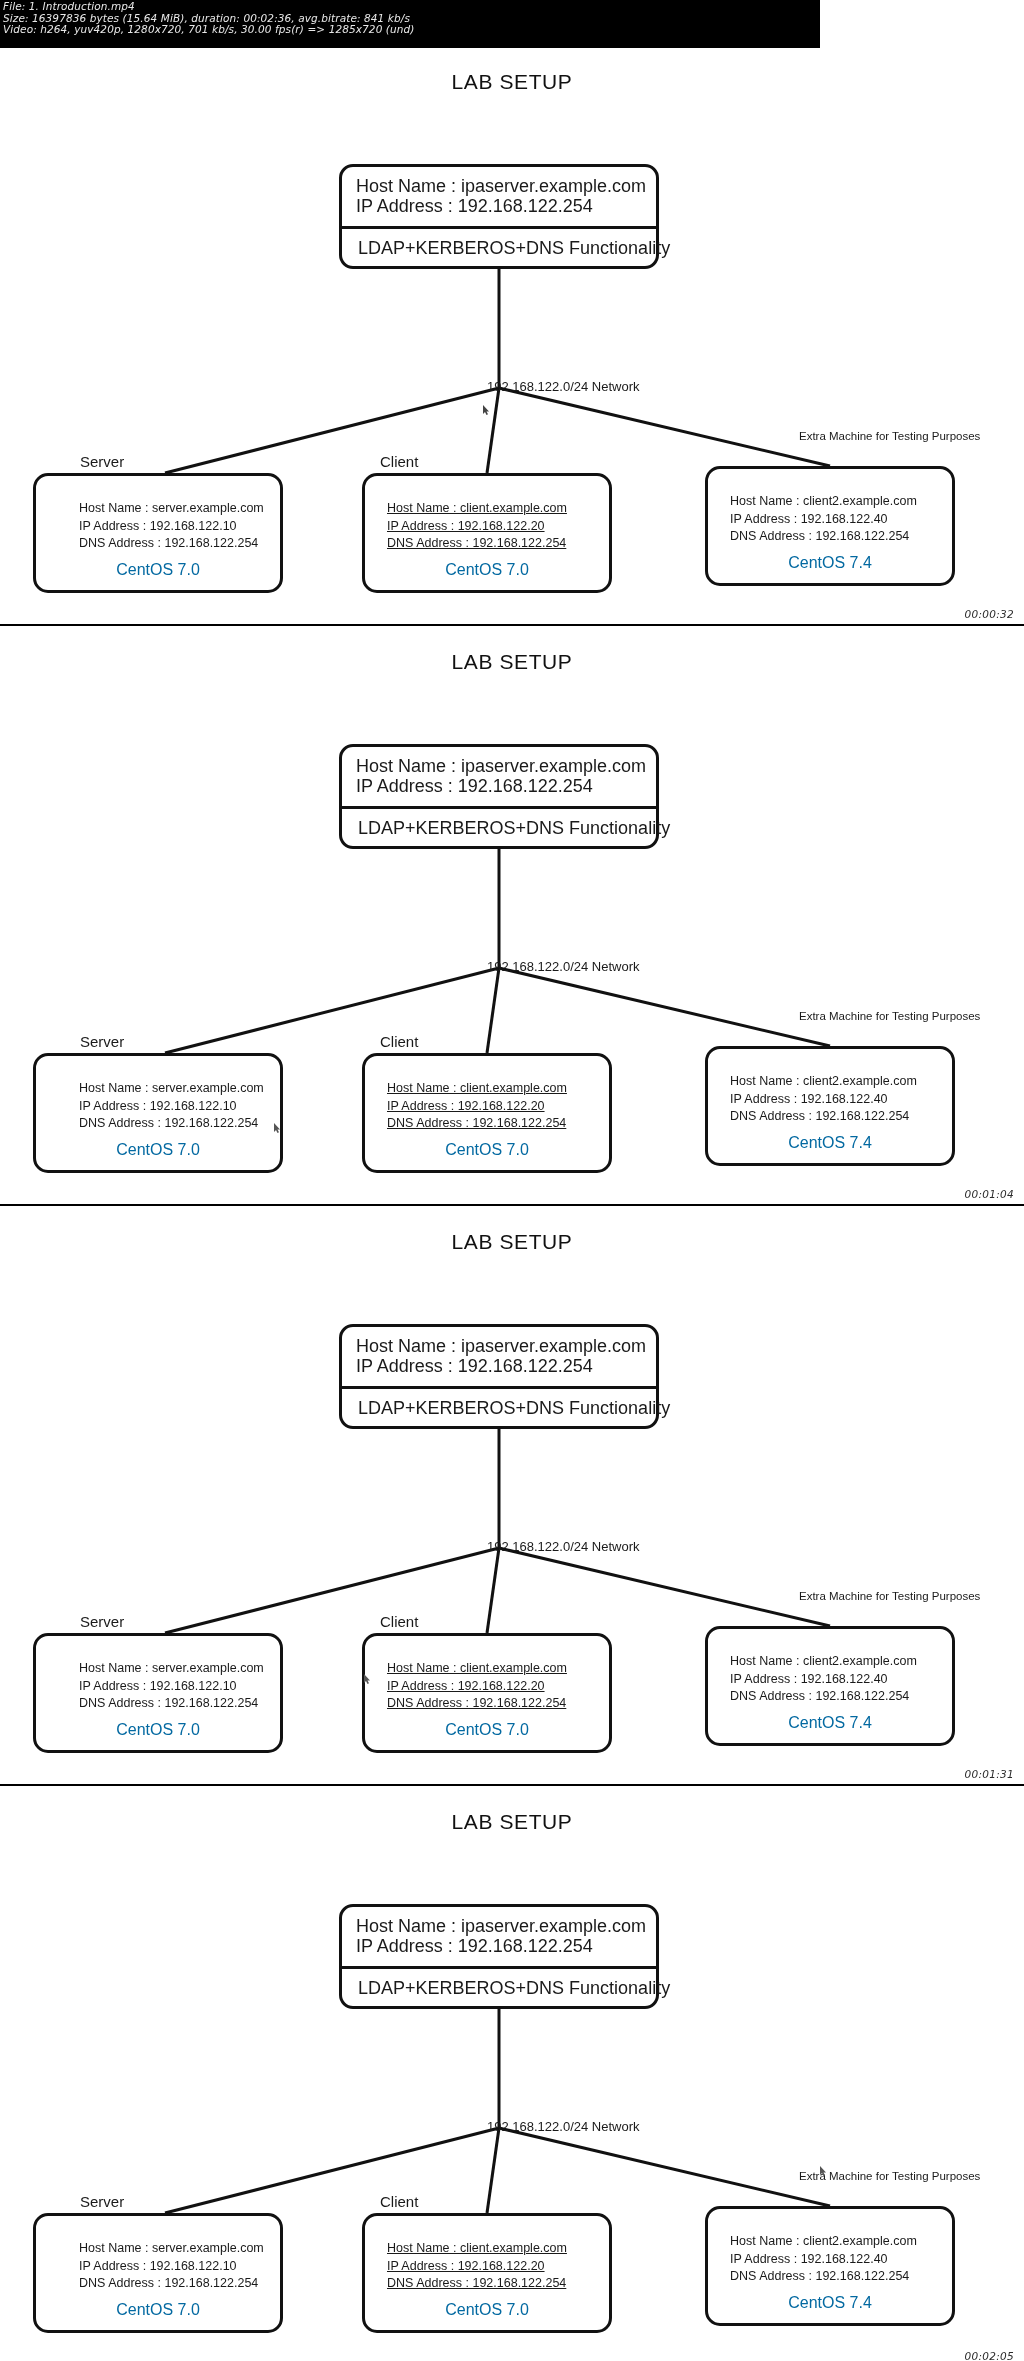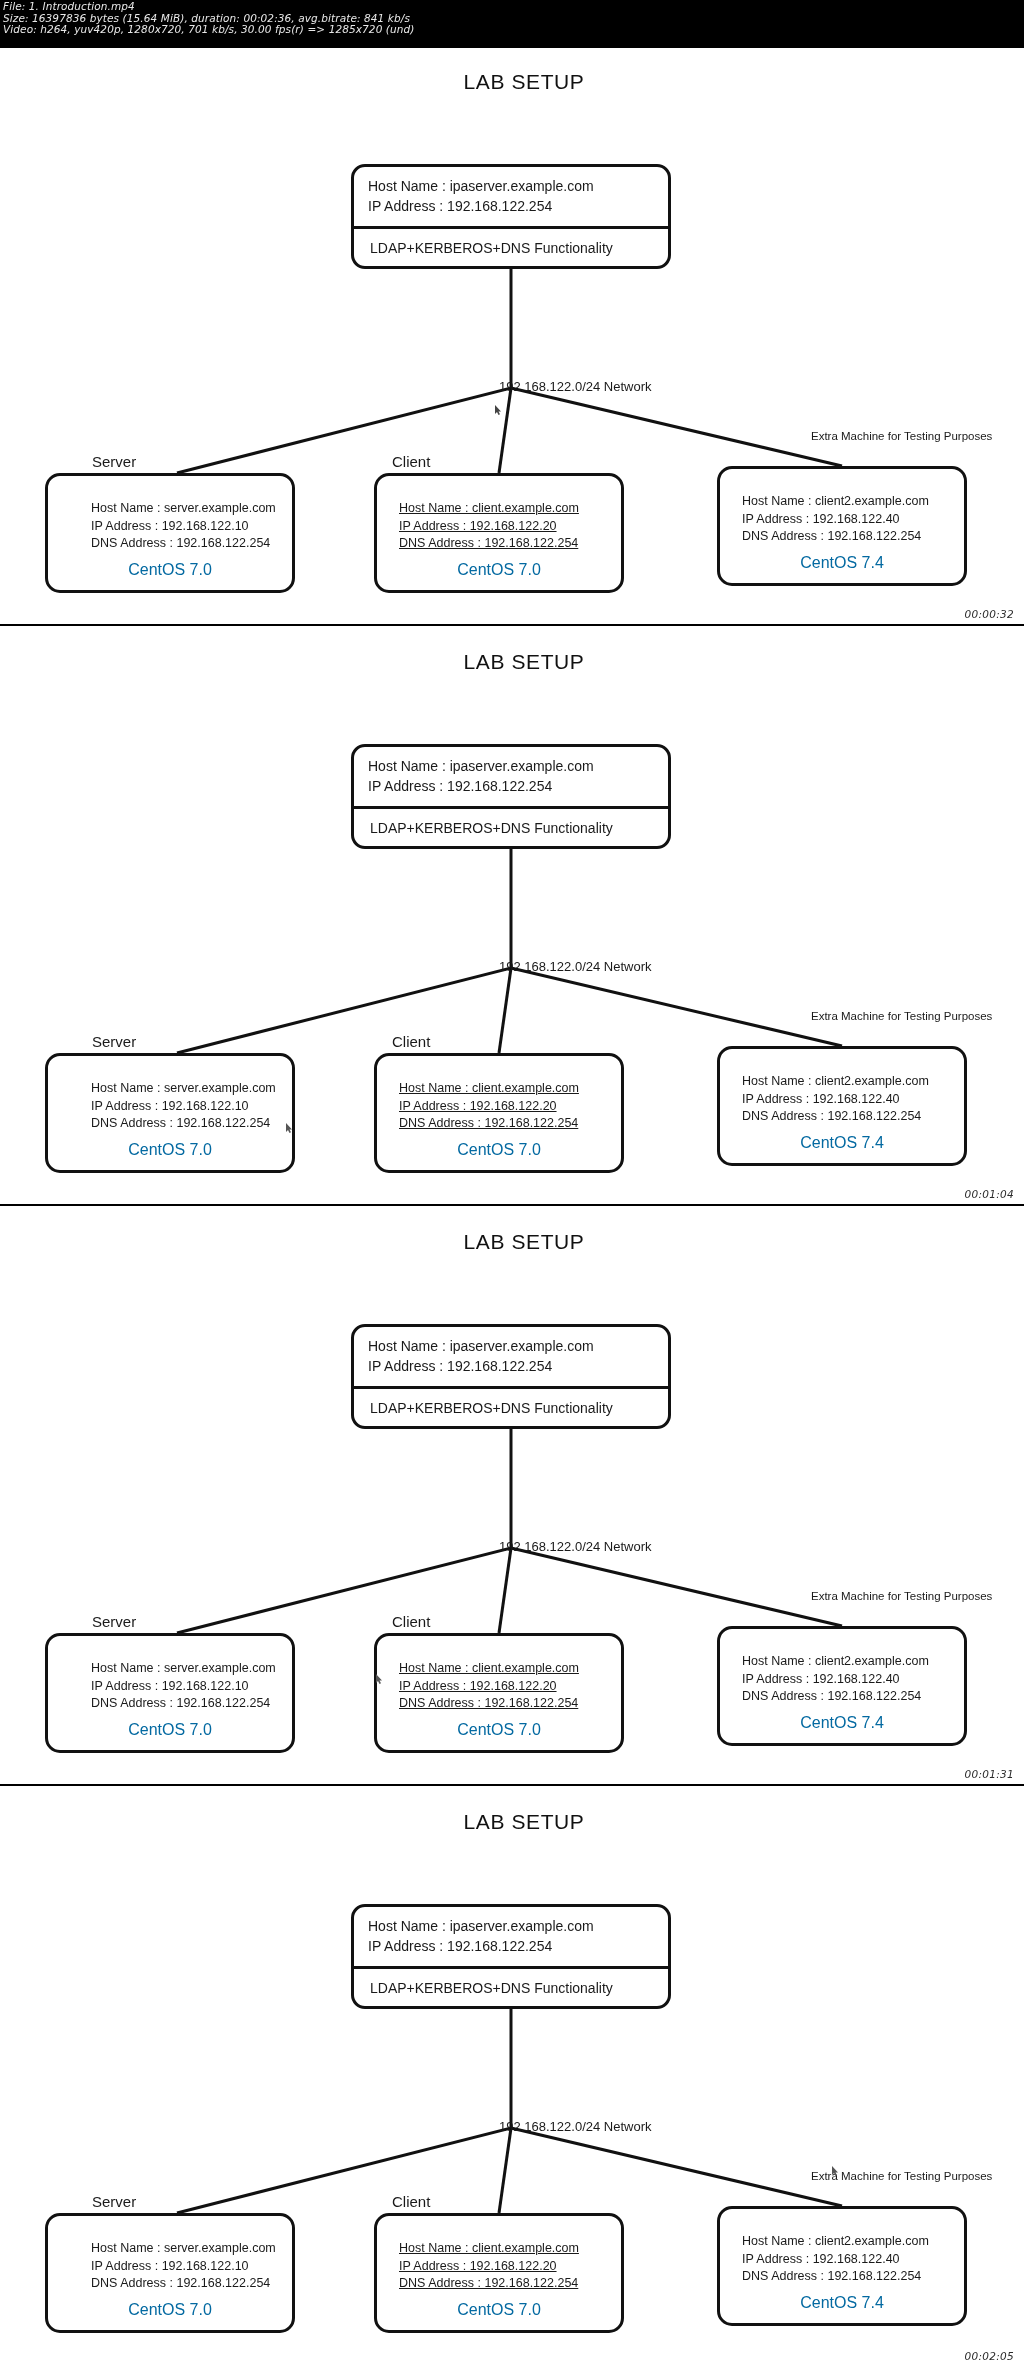--- a/index.html
+++ b/index.html
@@ -6,21 +6,21 @@
   body{
     width:1024px;height:2361px;
     font-family:"Liberation Sans", sans-serif;
     -webkit-font-smoothing:antialiased;
     overflow:hidden;
   }
   .sheet{position:relative;width:1024px;height:2361px;background:#fff;}
 
   
   .header{
-    position:absolute;left:0;top:0;width:1024px;height:48px;
+    position:absolute;left:0;top:0;width:820px;height:48px;
     background:#000;color:#e8e8e8;
     font-family:"DejaVu Sans", sans-serif;
     font-style:italic;font-size:10.5px;line-height:11.7px;
     padding:1px 0 0 3px;box-sizing:border-box;
     white-space:nowrap;letter-spacing:.1px;
   }
   .header div{height:11.7px;}
 
   
   .frame{
@@ -28,21 +28,21 @@
     background:#fff;overflow:hidden;
     border-bottom:2px solid #000;
     box-sizing:border-box;
   }
   .f0{top:48px;}
   .f1{top:628px;}
   .f2{top:1208px;}
   .f3{top:1788px;border-bottom:none;}
 
   .diagram{
-    position:absolute;left:12px;top:0;width:860px;height:576px;
+    position:absolute;left:0;top:0;width:860px;height:576px;
     font-family:"Liberation Sans", sans-serif;color:#1a1a1a;
   }
 
   .lab-title{
     position:absolute;top:22px;left:0;width:1024px;text-align:center;
     font-size:21px;letter-spacing:.6px;color:#111;
   }
 
   
   .box{
@@ -55,21 +55,21 @@
   }
   .server-box .row1{
     position:absolute;left:0;top:0;width:100%;height:62px;
     border-bottom:3px solid #111;box-sizing:border-box;
     padding:9px 0 0 14px;
   }
   .server-box .row2{
     position:absolute;left:0;top:62px;width:100%;height:40px;
     padding:9px 0 0 16px;box-sizing:border-box;
   }
-  .ln{font-size:14px;line-height:20px;white-space:nowrap;color:#1a1a1a;}
+  .ln{font-size:18px;line-height:20px;white-space:nowrap;color:#1a1a1a;}
 
   .node{
     width:250px;height:120px;border-radius:15px;
     padding:24px 0 0 22px;box-sizing:border-box;
   }
   .node .ln{font-size:12.5px;line-height:17.5px;}
   .node .os{
     position:absolute;left:0;bottom:11px;width:100%;
     text-align:center;font-size:16px;color:#0369a1;
   }

